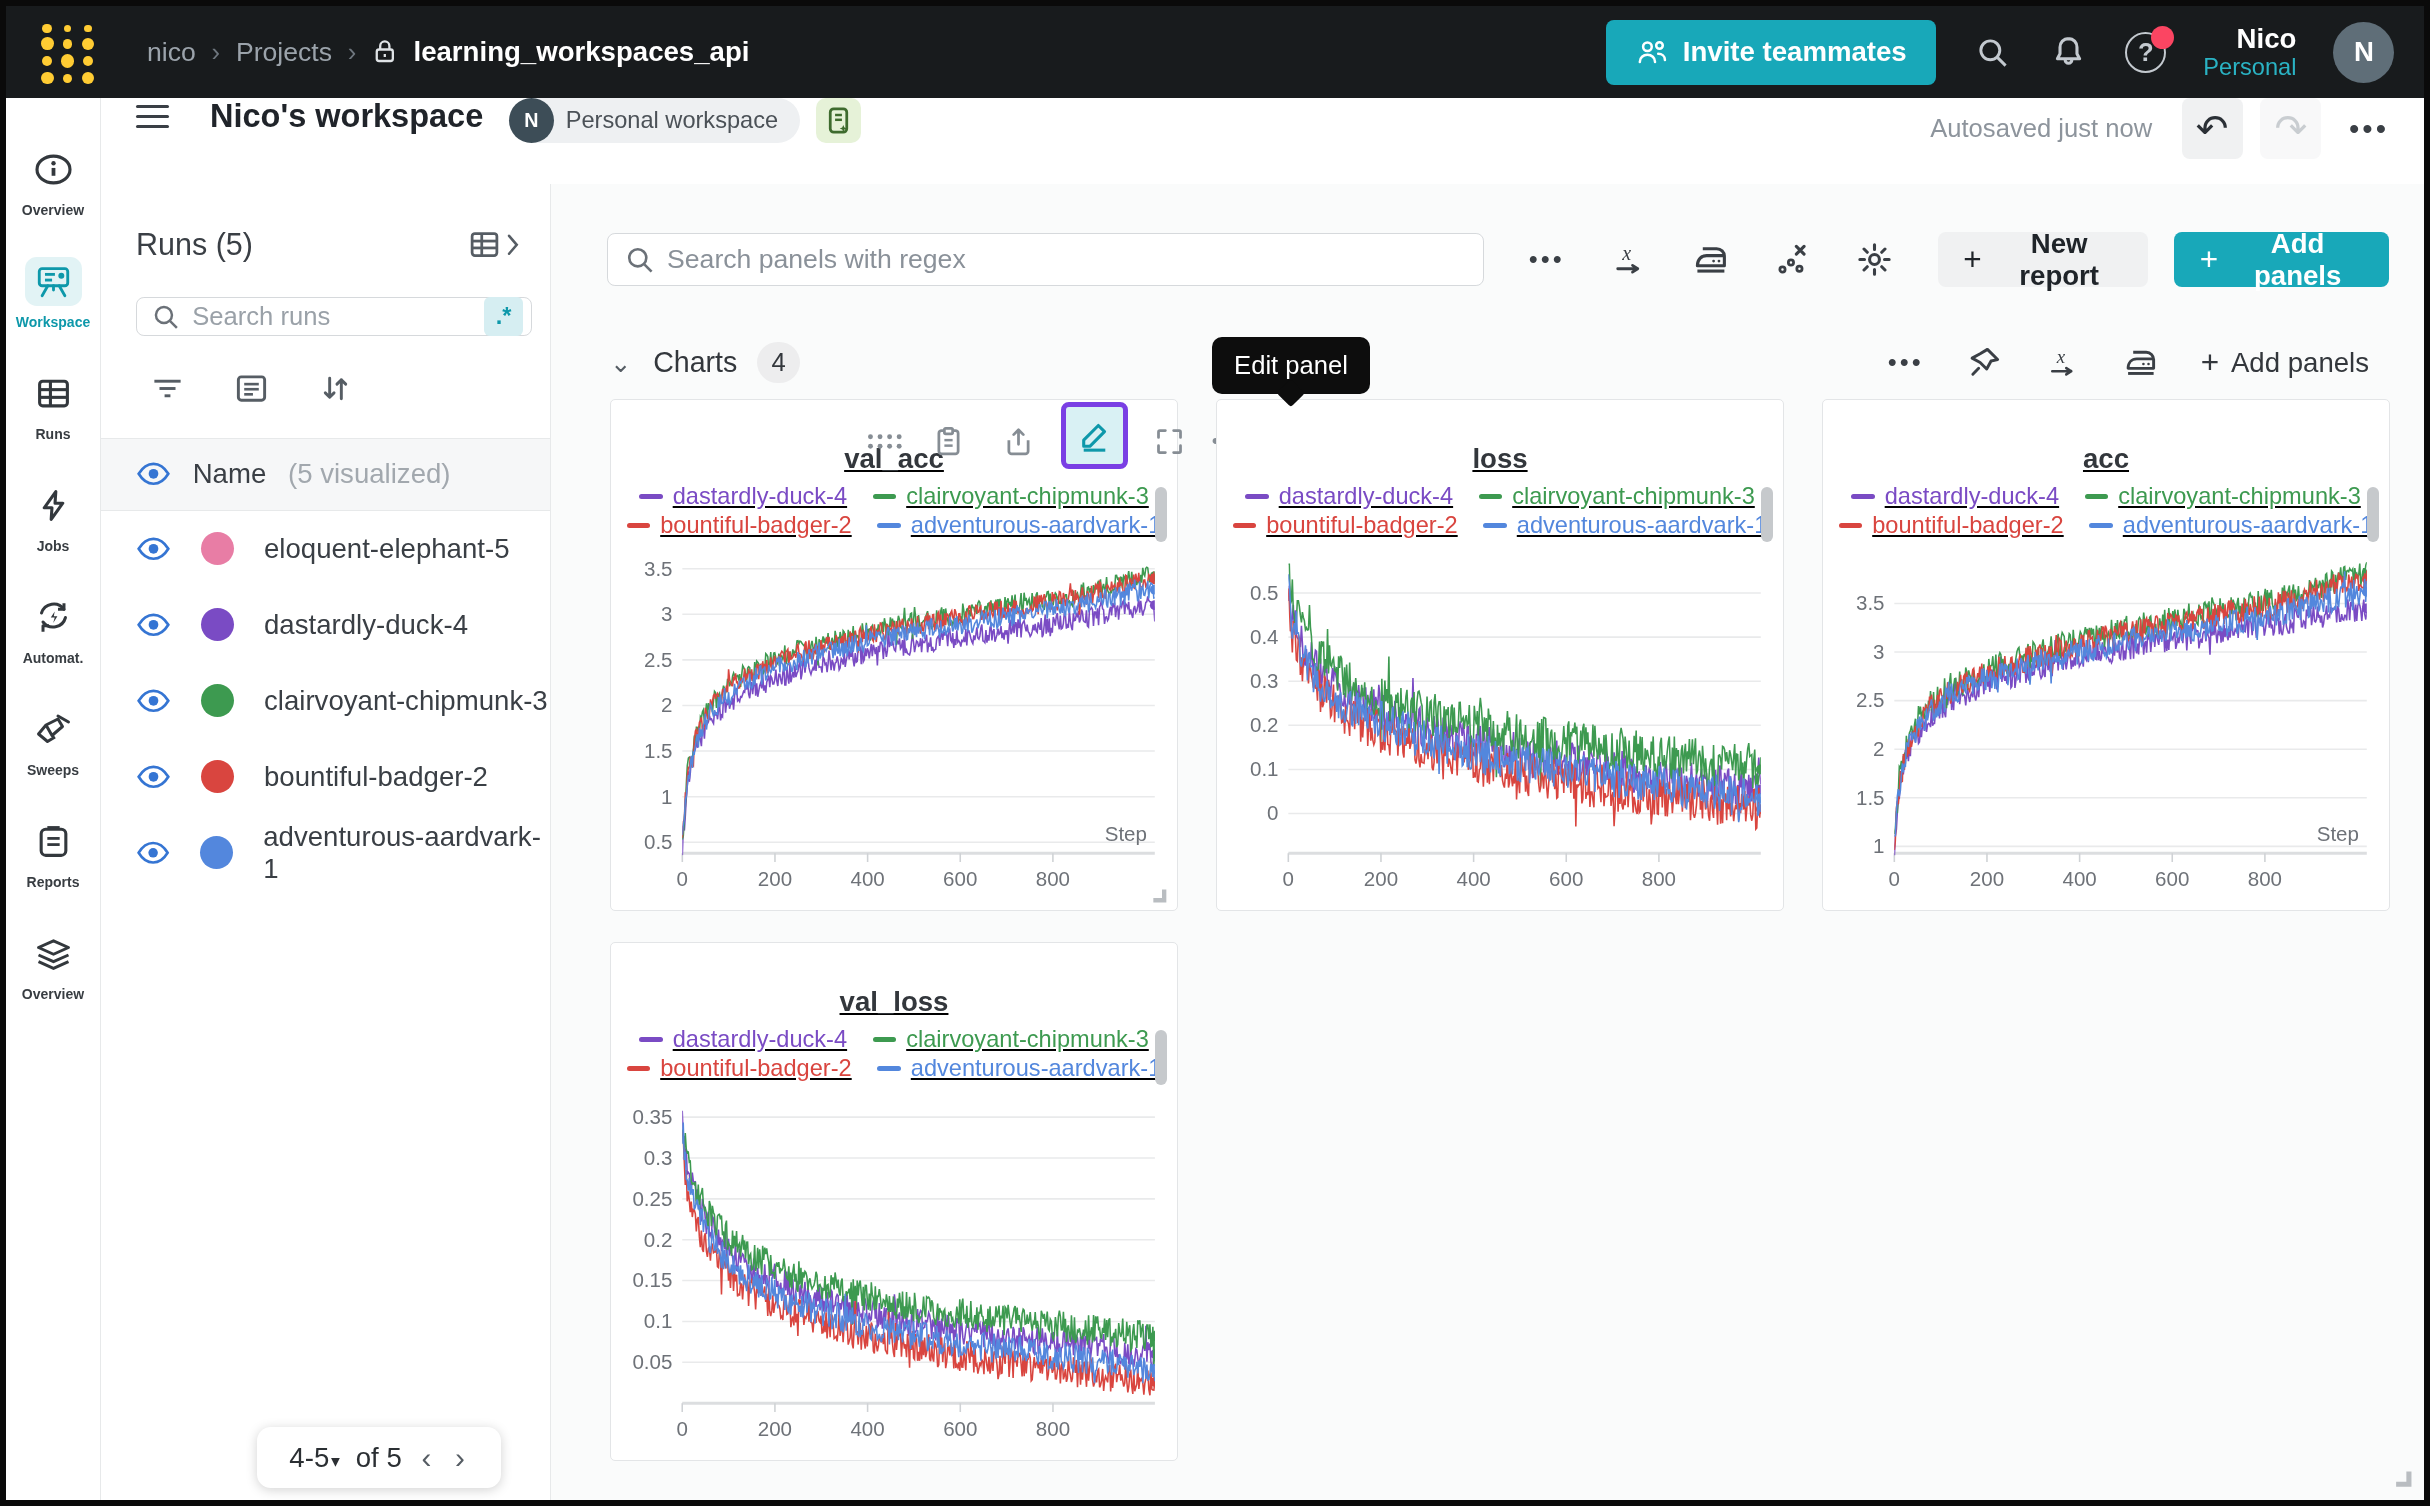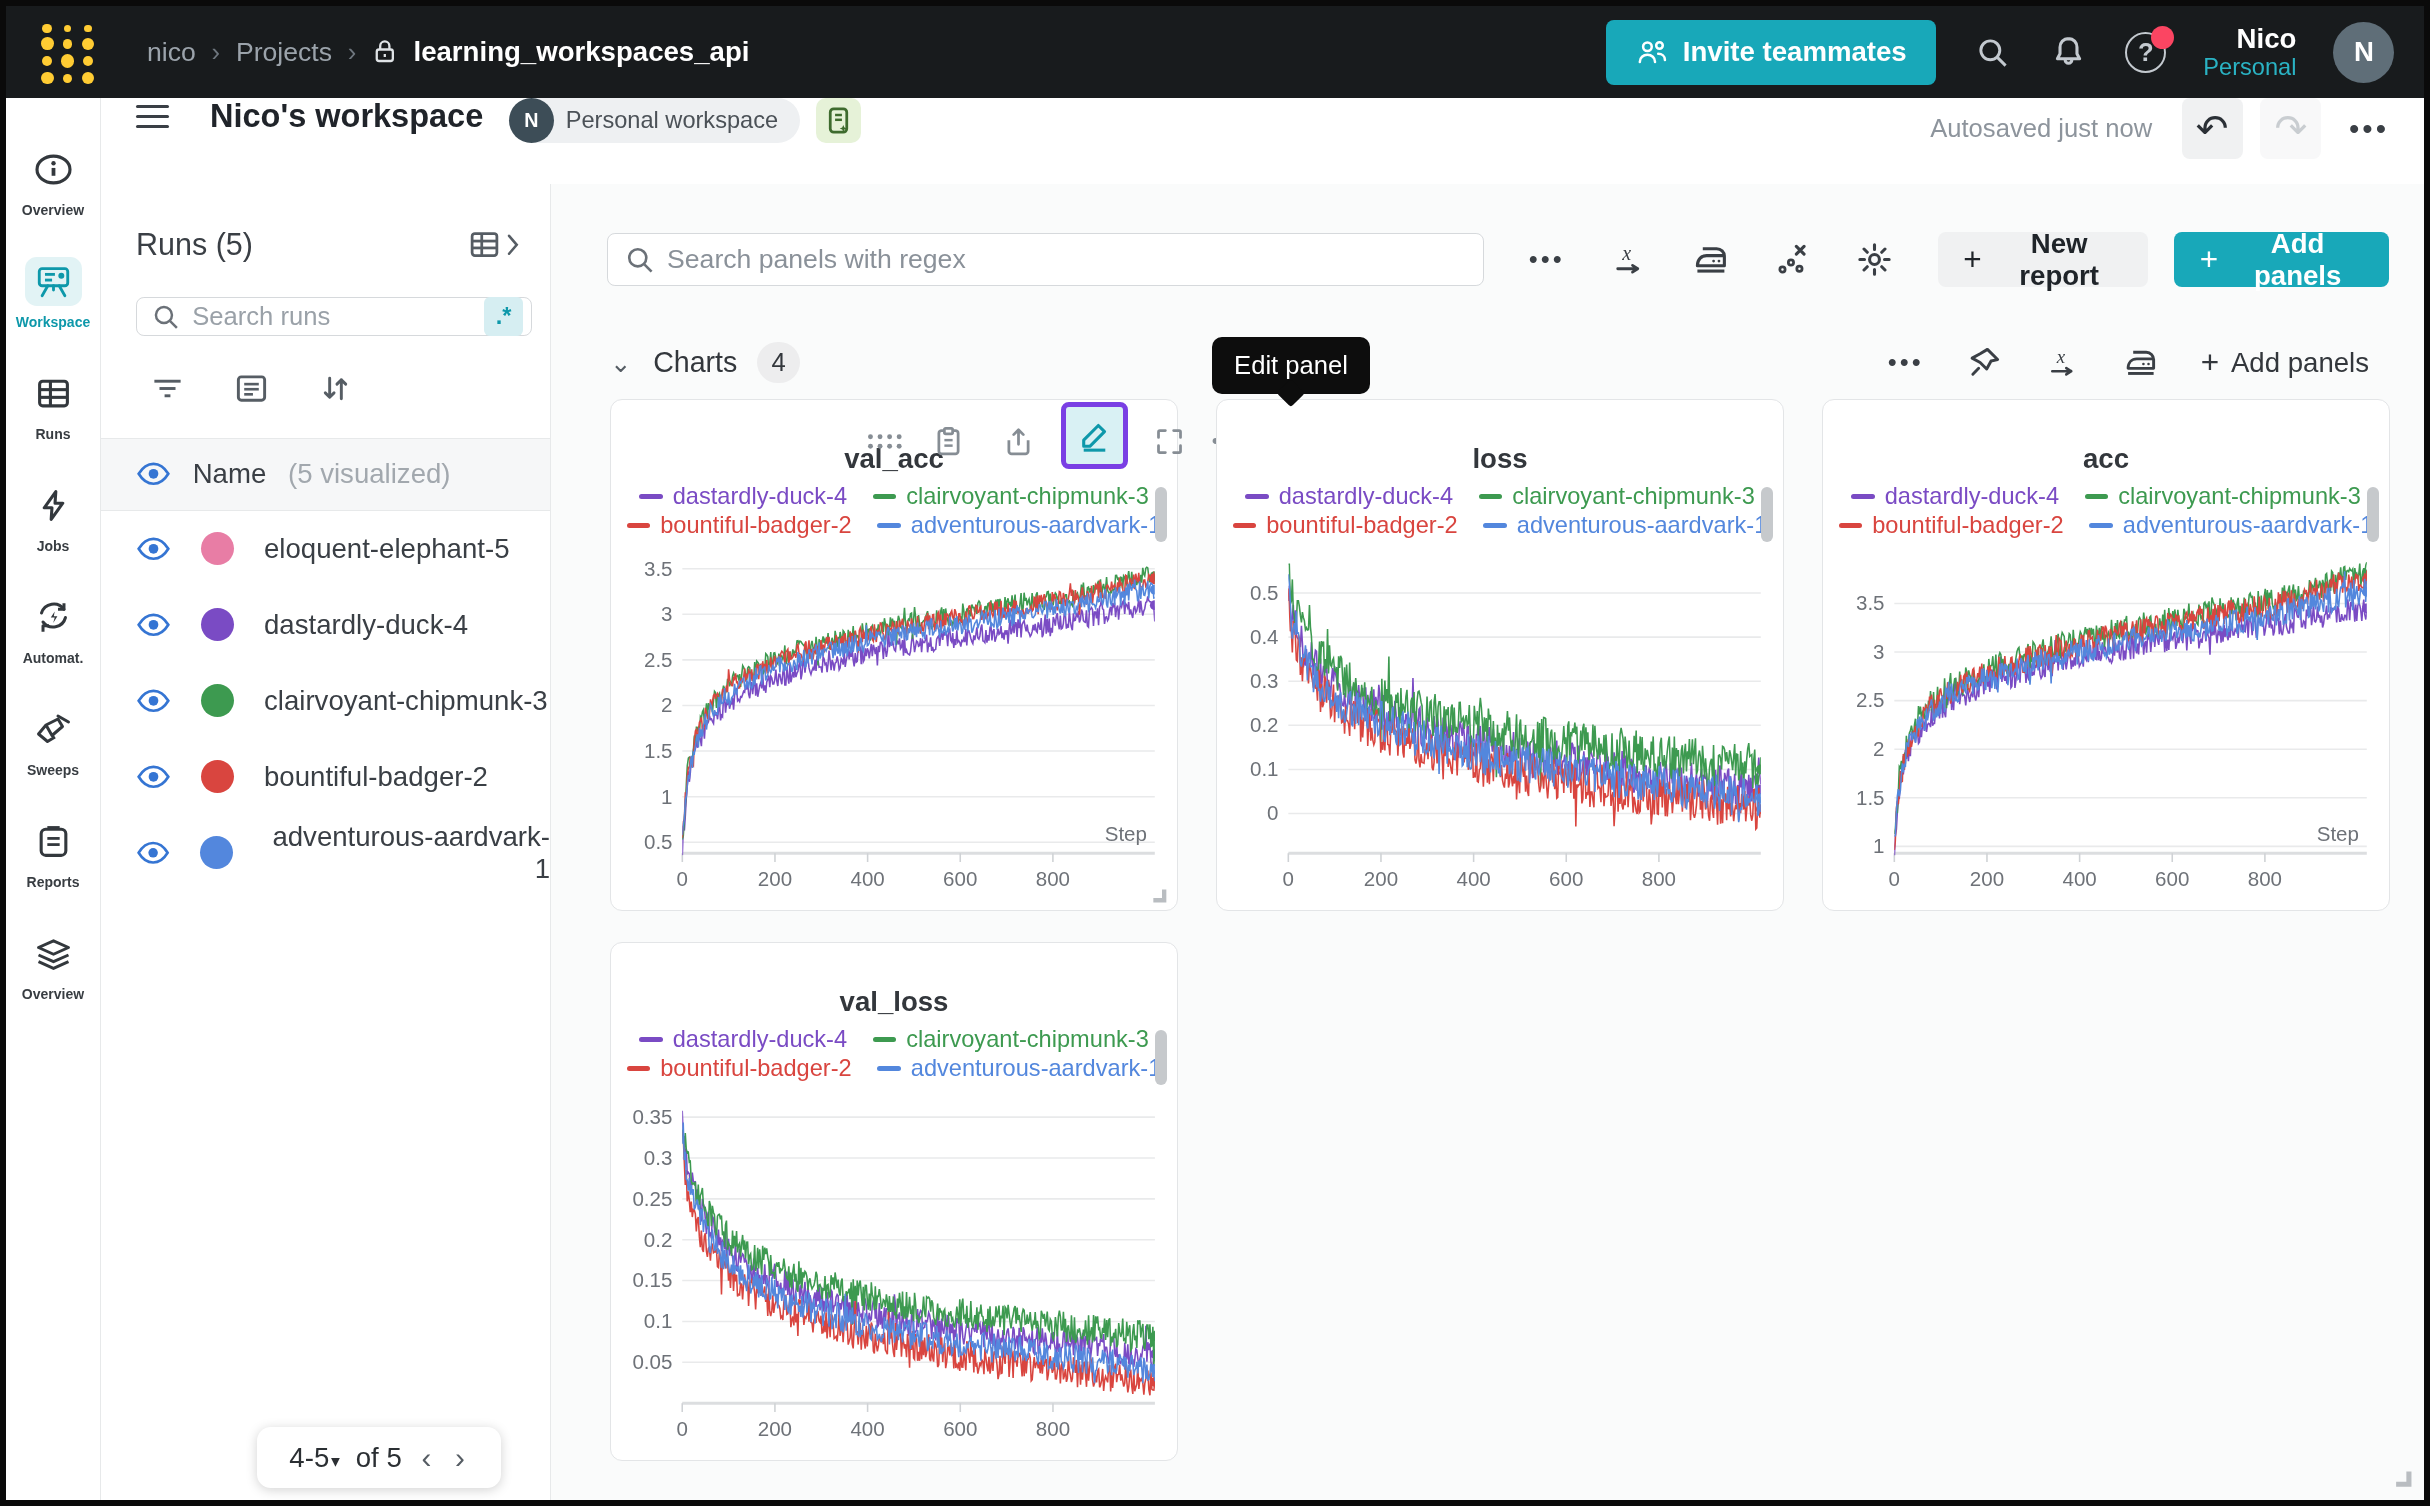--- a/index.html
+++ b/index.html
@@ -70,21 +70,21 @@
                      font-family:"Liberation Sans",sans-serif; }
   .runsearch input::placeholder { color:#9aa1a8; }
   .regex-badge { width:39px; height:39px; background:#d6eef2; color:#0e98aa; border-radius:5.9px; font-size:23.6px; font-weight:bold;
                  display:flex; align-items:center; justify-content:center; cursor:pointer; }
   .filterrow { display:flex; gap:49px; margin:35px 0 0 49px; color:#565d64; }
   .filterrow .fic { cursor:pointer; }
   .name-header { margin-top:31.5px; height:73px; background:#f6f7f8; border-top:1px solid #e7e9ea; border-bottom:1px solid #e7e9ea;
                  display:flex; align-items:center; padding-left:35px; gap:21.7px; }
   .name-header .nh { font-size:27.6px; color:#3a3f45; }
   .name-header .nh-suffix { font-size:27.6px; color:#a2a8ae; }
-  .runrow { height:76px; display:flex; align-items:center; padding-left:35px; gap:30px; cursor:pointer;text-align:right; }
+  .runrow { height:76px; display:flex; align-items:center; padding-left:35px; gap:30px; cursor:pointer; }
   .rundot { width:33px; height:33px; border-radius:50%; flex:0 0 auto; }
   .runname { font-size:27.6px; color:#3a3f45; }
   .pager { position:absolute; left:156px; bottom:11.8px; width:244px; height:61px; background:#fff; border-radius:13.8px;
            box-shadow:0 2px 11.8px rgba(0,0,0,.18); display:flex; align-items:center; justify-content:center; gap:15.8px;
            font-size:27.6px; color:#2b2f33; }
   .pager .caret { font-size:17.7px; margin-left:-5.9px; }
   .pager .chev { color:#565d64; font-size:29.6px; cursor:pointer; padding:0 3.9px; }
 
   
   .main { position:absolute; left:545px; top:178px; right:0; bottom:0; background:#fafbfb; overflow:hidden; }
@@ -107,21 +107,21 @@
   .charts-head { display:flex; align-items:center; margin:55px 55px 0 59px; }
   .charts-head .chev-down { color:#565d64; font-size:25.6px; cursor:pointer; }
   .charts-head .ct { font-size:28.6px; color:#33373c; margin-left:21.7px; }
   .count-badge { margin-left:19.7px; min-width:43px; height:41px; border-radius:20.7px; background:#ededee; color:#33373c;
                  font-size:25.6px; display:flex; align-items:center; justify-content:center; padding:0 11.8px; }
   .ch-icons { margin-left:auto; display:flex; align-items:center; gap:43px; color:#3a3f45; }
   .ch-icons .tbi { cursor:pointer; }
   .addpanels-link { display:flex; align-items:center; gap:11.8px; font-size:27.6px; color:#33373c; cursor:pointer; }
 
   .grid { margin:15.8px 0 0 59px; width:1783px; display:flex; flex-wrap:wrap; gap:31.5px 38px; }
-  .panel { position:relative; width:568px; height:512px; background:#fff; border:1px solid #e3e5e7; border-radius:12px; }
+  .panel { position:relative; width:568px; height:512px; background:#fff; border:1px solid #e3e5e7; border-radius:5px;text-decoration:underline; }
   .panel.tall { height:519px; }
   .panel-title { margin-top:43px; text-align:center; font-size:27.6px; font-weight:bold; color:#33373c; }
   .legend { margin-top:7.9px; display:flex; flex-direction:column; align-items:center; gap:2px; }
   .legend .lrow { display:flex; gap:25.6px; }
   .legend .litem { display:flex; align-items:center; gap:9.9px; font-size:23.6px; }
   .legend .dash { width:23.6px; height:4.9px; border-radius:3px; }
   .chart-body { position:absolute; left:7.9px; right:7.9px; top:148px; bottom:11.8px; }
   .chart-body svg { width:100%; height:100%; display:block; }
   .scrollthumb { position:absolute; right:9.9px; top:87px; width:11.8px; height:55px; border-radius:5.9px; background:#c6c9cc; }
 

